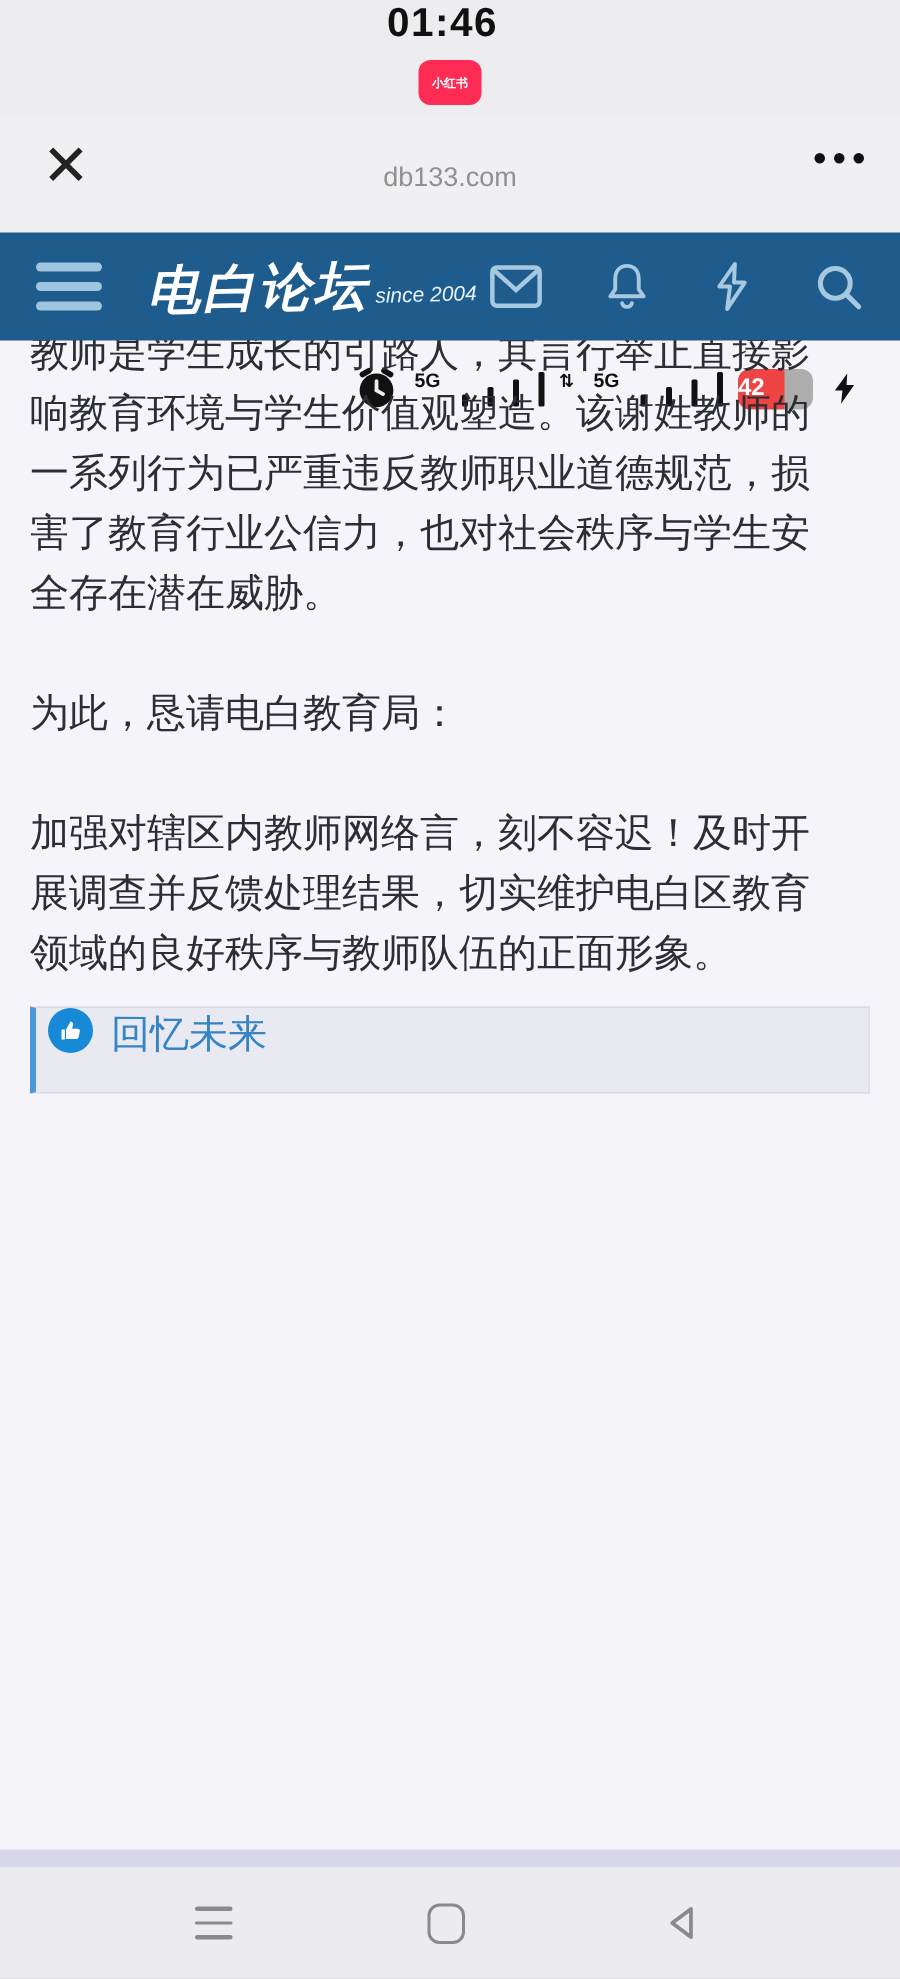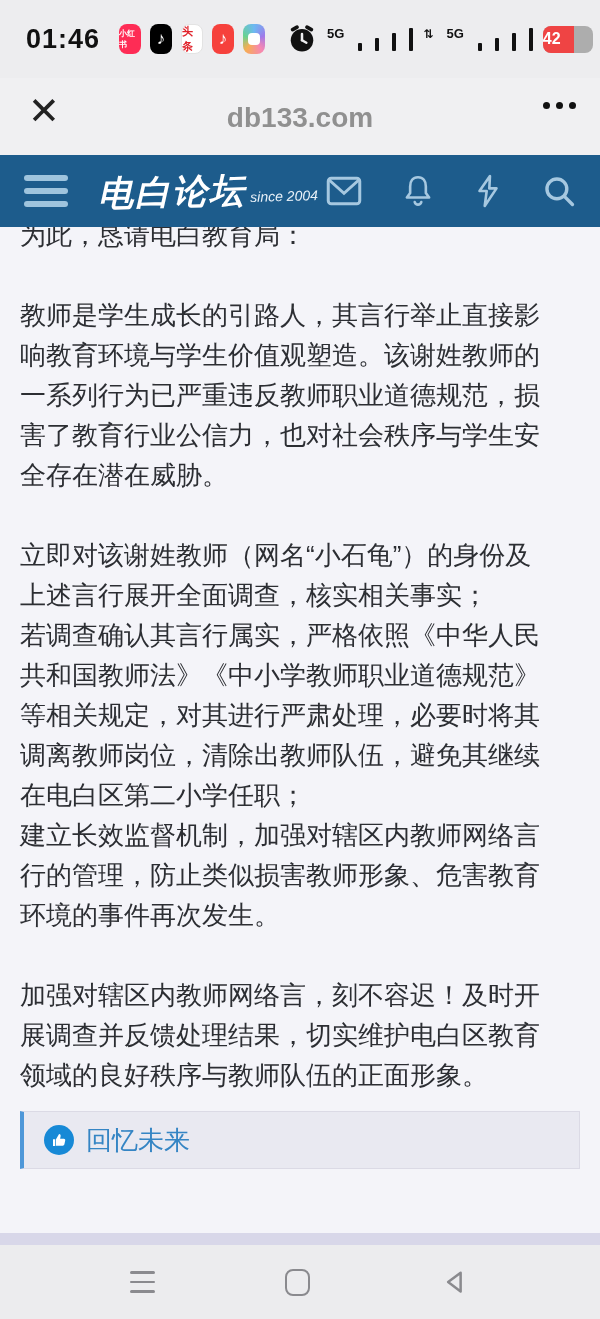--- a/index.html
+++ b/index.html
@@ -7,25 +7,25 @@
   .phone {
     width:600px; height:1319px; margin:0 auto; position:relative;
     background:#F4F4F9; overflow:hidden;
     font-family:"Liberation Sans","DejaVu Sans",sans-serif;
     color:#2c2e33;
   }
 
   
   .status-bar {
     height:78px; background:#EDEDEF; display:flex; align-items:center;
-    padding:0 26px; gap:9px;
+    padding:0 26px; gap:9px;flex-direction:column;
   }
   .time { font-size:27px; font-weight:700; color:#111; letter-spacing:1px; margin-right:10px; }
   .app-ic {
-    width:22px; height:30px; border-radius:8px; display:flex;
+    width:42px; height:30px; border-radius:8px; display:flex;
     align-items:center; justify-content:center; color:#fff; overflow:hidden;
     flex:0 0 auto;
   }
   .ic-xhs { background:#FE2C55; font-size:8px; font-weight:700; }
   .ic-tiktok { background:#000; font-size:17px; }
   .ic-toutiao { background:#fff; border:1px solid #e3e3e3; color:#E0222A; font-size:11px; font-weight:700; }
   .ic-music { background:#F6413C; font-size:17px; }
   .ic-colorful { background:conic-gradient(#6db9f2,#9f7aea,#f687b3,#f6ad55,#68d391,#6db9f2); }
   .ic-colorful .hole { width:12px;height:12px;border-radius:4px;background:#fff; }
   .notif-dot { width:10px; height:10px; border-radius:50%; background:#111; margin-left:4px; }
@@ -38,21 +38,21 @@
   .battery .fill { width:62%; background:#ef4444; display:flex; align-items:center; justify-content:flex-start; }
   .battery .fill span { color:#fff; font-size:16px; font-weight:700; }
 
   
   .browser-bar {
     height:77px; background:#F0F0F2; position:relative;
     display:flex; flex-direction:column; align-items:center; justify-content:center;
   }
   .close-x { position:absolute; left:28px; top:14px; font-size:38px; font-weight:300; color:#222; line-height:1; cursor:pointer; }
   .pg-title { font-size:29px; font-weight:700; color:#161616; max-width:420px; white-space:nowrap; }
-  .pg-url { font-size:28px; color:#909090; margin-top:3px;font-weight:bold; }
+  .pg-url { font-size:18px; color:#909090; margin-top:3px; }
   .dots-menu { position:absolute; right:24px; top:24px; color:#111; display:flex; gap:6px; }
   .dots-menu i { width:7px; height:7px; border-radius:50%; background:#111; display:block; }
 
   
   .site-header {
     position:relative; z-index:5; height:72px; background:#1D5C8C;
     display:flex; align-items:center; padding:0 24px;
   }
   .hamburger { display:flex; flex-direction:column; gap:7px; cursor:pointer; }
   .hamburger i { display:block; width:44px; height:6px; border-radius:3px; background:#9FC4DD; }
@@ -69,21 +69,21 @@
 
   .action-row { display:flex; align-items:center; margin-top:22px; font-size:27px; color:#3577AE; }
   .report-link { cursor:pointer; }
   .action-group { margin-left:auto; display:flex; align-items:center; gap:30px; }
   .act { display:flex; align-items:center; gap:5px; cursor:pointer; }
   .act .plus { font-size:30px; line-height:1; }
 
   .quote-box {
     margin-top:16px; height:58px; background:#E9E9F1;
     border:1px solid #DBDAE5; border-left:4px solid #4E97D8;
-    display:flex; align-items:center; padding-left:20px; gap:12px;
+    display:flex; padding-left:8px; gap:12px;
   }
   .like-badge { width:30px; height:30px; border-radius:50%; background:#1789D6; display:flex; align-items:center; justify-content:center; flex:0 0 auto; }
   .quote-user { font-size:26px; color:#3585C4; }
 
   
   .page-edge { position:absolute; left:0; right:0; bottom:74px; height:12px; background:#D8D7E9; }
   .nav-bar {
     position:absolute; left:0; right:0; bottom:0; height:74px; background:#ECECEE;
     display:flex; align-items:center; justify-content:space-between; padding:0 130px;
   }
@@ -183,36 +183,26 @@
         <path d="M11.5 1.5 L3.5 13 h5.5 L7.5 24.5 L16.5 11 h-5.5 Z" fill="none" stroke="#A6C8E0" stroke-width="2" stroke-linejoin="round"></path>
       </svg>
       <svg width="34" height="34" viewBox="0 0 24 24">
         <circle cx="10.5" cy="10.5" r="7" fill="none" stroke="#A6C8E0" stroke-width="2.4"></circle>
         <line x1="15.8" y1="15.8" x2="21.5" y2="21.5" stroke="#A6C8E0" stroke-width="2.4" stroke-linecap="round"></line>
       </svg>
     </span>
   </div>
 
   <div class="content">
-    <p class="para">为此，恳请电白教育局：</p>
     <p class="para">教师是学生成长的引路人，其言行举止直接影
 响教育环境与学生价值观塑造。该谢姓教师的
 一系列行为已严重违反教师职业道德规范，损
 害了教育行业公信力，也对社会秩序与学生安
 全存在潜在威胁。</p>
-    <p class="para">立即对该谢姓教师（网名“小石龟”）的身份及
-上述言行展开全面调查，核实相关事实；
-若调查确认其言行属实，严格依照《中华人民
-共和国教师法》《中小学教师职业道德规范》
-等相关规定，对其进行严肃处理，必要时将其
-调离教师岗位，清除出教师队伍，避免其继续
-在电白区第二小学任职；
-建立长效监督机制，加强对辖区内教师网络言
-行的管理，防止类似损害教师形象、危害教育
-环境的事件再次发生。</p>
+    <p class="para">为此，恳请电白教育局：</p>
     <p class="para last">加强对辖区内教师网络言，刻不容迟！及时开
 展调查并反馈处理结果，切实维护电白区教育
 领域的良好秩序与教师队伍的正面形象。</p>
 
 
     <div class="quote-box">
       <span class="like-badge">
         <svg width="18" height="18" viewBox="0 0 24 24">
           <path d="M4 11 h3 v9 H4 Z M8 19.5 h9 c1.1 0 2-.7 2.2-1.8 l1.1-5 c.3-1.2-.6-2.3-1.8-2.3 H13.5 l.7-3.8 c.2-1.3-.7-2.6-2.1-2.6 L8 11 Z" fill="#fff"></path>
         </svg>

